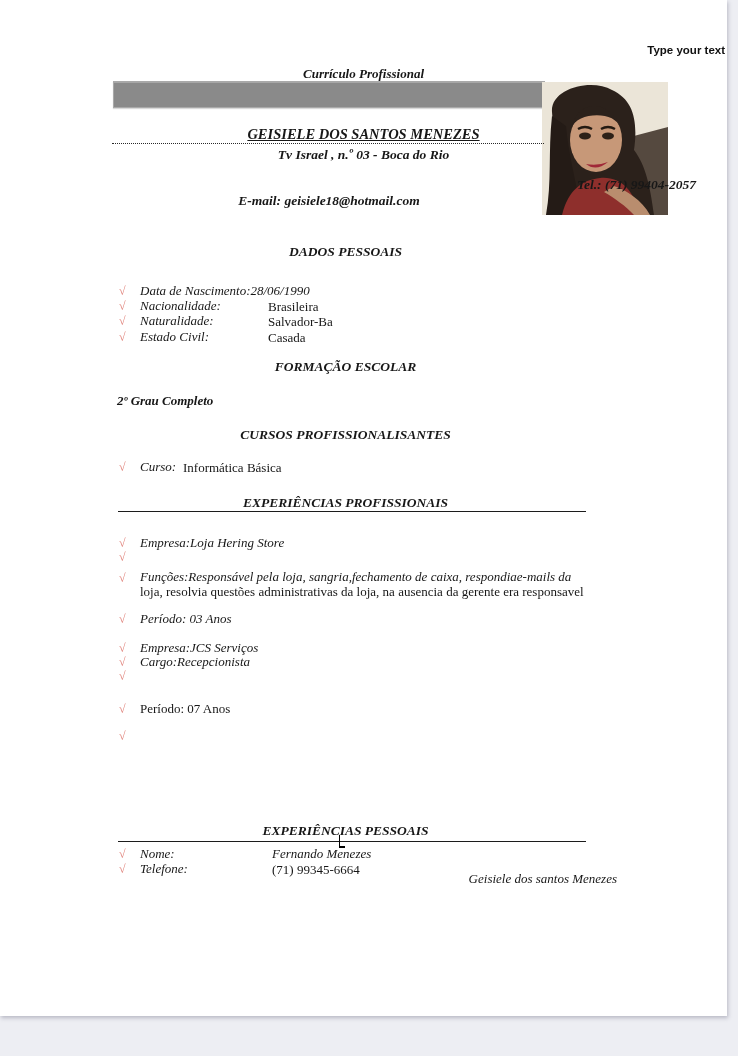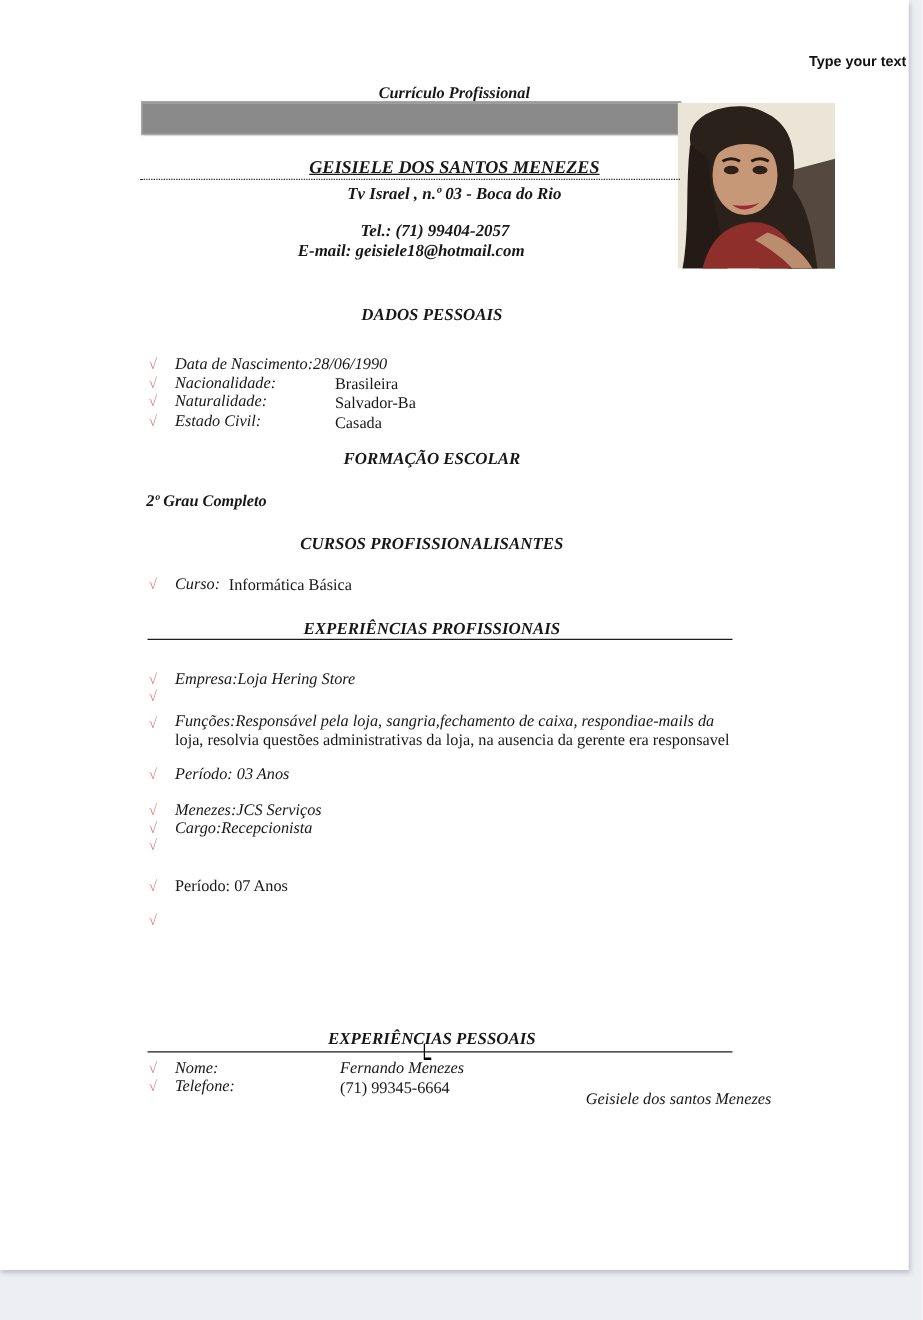--- a/index.html
+++ b/index.html
@@ -64,21 +64,21 @@
     font-size: 14.5px;
   }
   .person-name .inner { background: #fff; padding: 0 6px; text-decoration: underline; }
 
   .address {
     top: 147px; left: 0; width: 727px;
     text-align: center;
     font-weight: 700; font-style: italic;
     font-size: 13.5px;
   }
-  .tel   { top: 177px; left: 0; width: 696px; text-align: center; font-weight: 700; font-style: italic; font-size: 13.5px; }
+  .tel   { top: 177px; left: 0; width: 696px; text-align: right; font-weight: 700; font-style: italic; font-size: 13.5px; }
   .email { top: 193px; left: 0; width: 658px; text-align: center; font-weight: 700; font-style: italic; font-size: 13.5px; }
 
   .sect-heading {
     left: 0; width: 667px;
     text-align: center;
     font-weight: 700; font-style: italic;
     font-size: 13.5px;
     padding-left: 24px;
   }
   .rule {
@@ -202,21 +202,21 @@
   <span class="check" style="top:571px">√</span>
   <div class="para" style="top:570px">
     <span class="italic">Funções:Responsável pela loja, sangria,fechamento de caixa, respondiae-mails da</span><br>
     <span class="upright">loja, resolvia questões administrativas da loja, na ausencia da gerente era responsavel</span>
   </div>
 
   <span class="check" style="top:612px">√</span>
   <span class="row-label" style="top:611px">Período: 03 Anos</span>
 
   <span class="check" style="top:641px">√</span>
-  <span class="row-label" style="top:640px">Menezes:JCS Serviços</span>
+  <span class="row-label" style="top:640px">Empresa:JCS Serviços</span>
 
   <span class="check" style="top:655px">√</span>
   <span class="row-label" style="top:654px">Cargo:Recepcionista</span>
 
   <span class="check" style="top:669px">√</span>
 
   <span class="check" style="top:702px">√</span>
   <span class="row-label upright" style="top:701px">Período: 07 Anos</span>
 
   <span class="check" style="top:729px">√</span>

